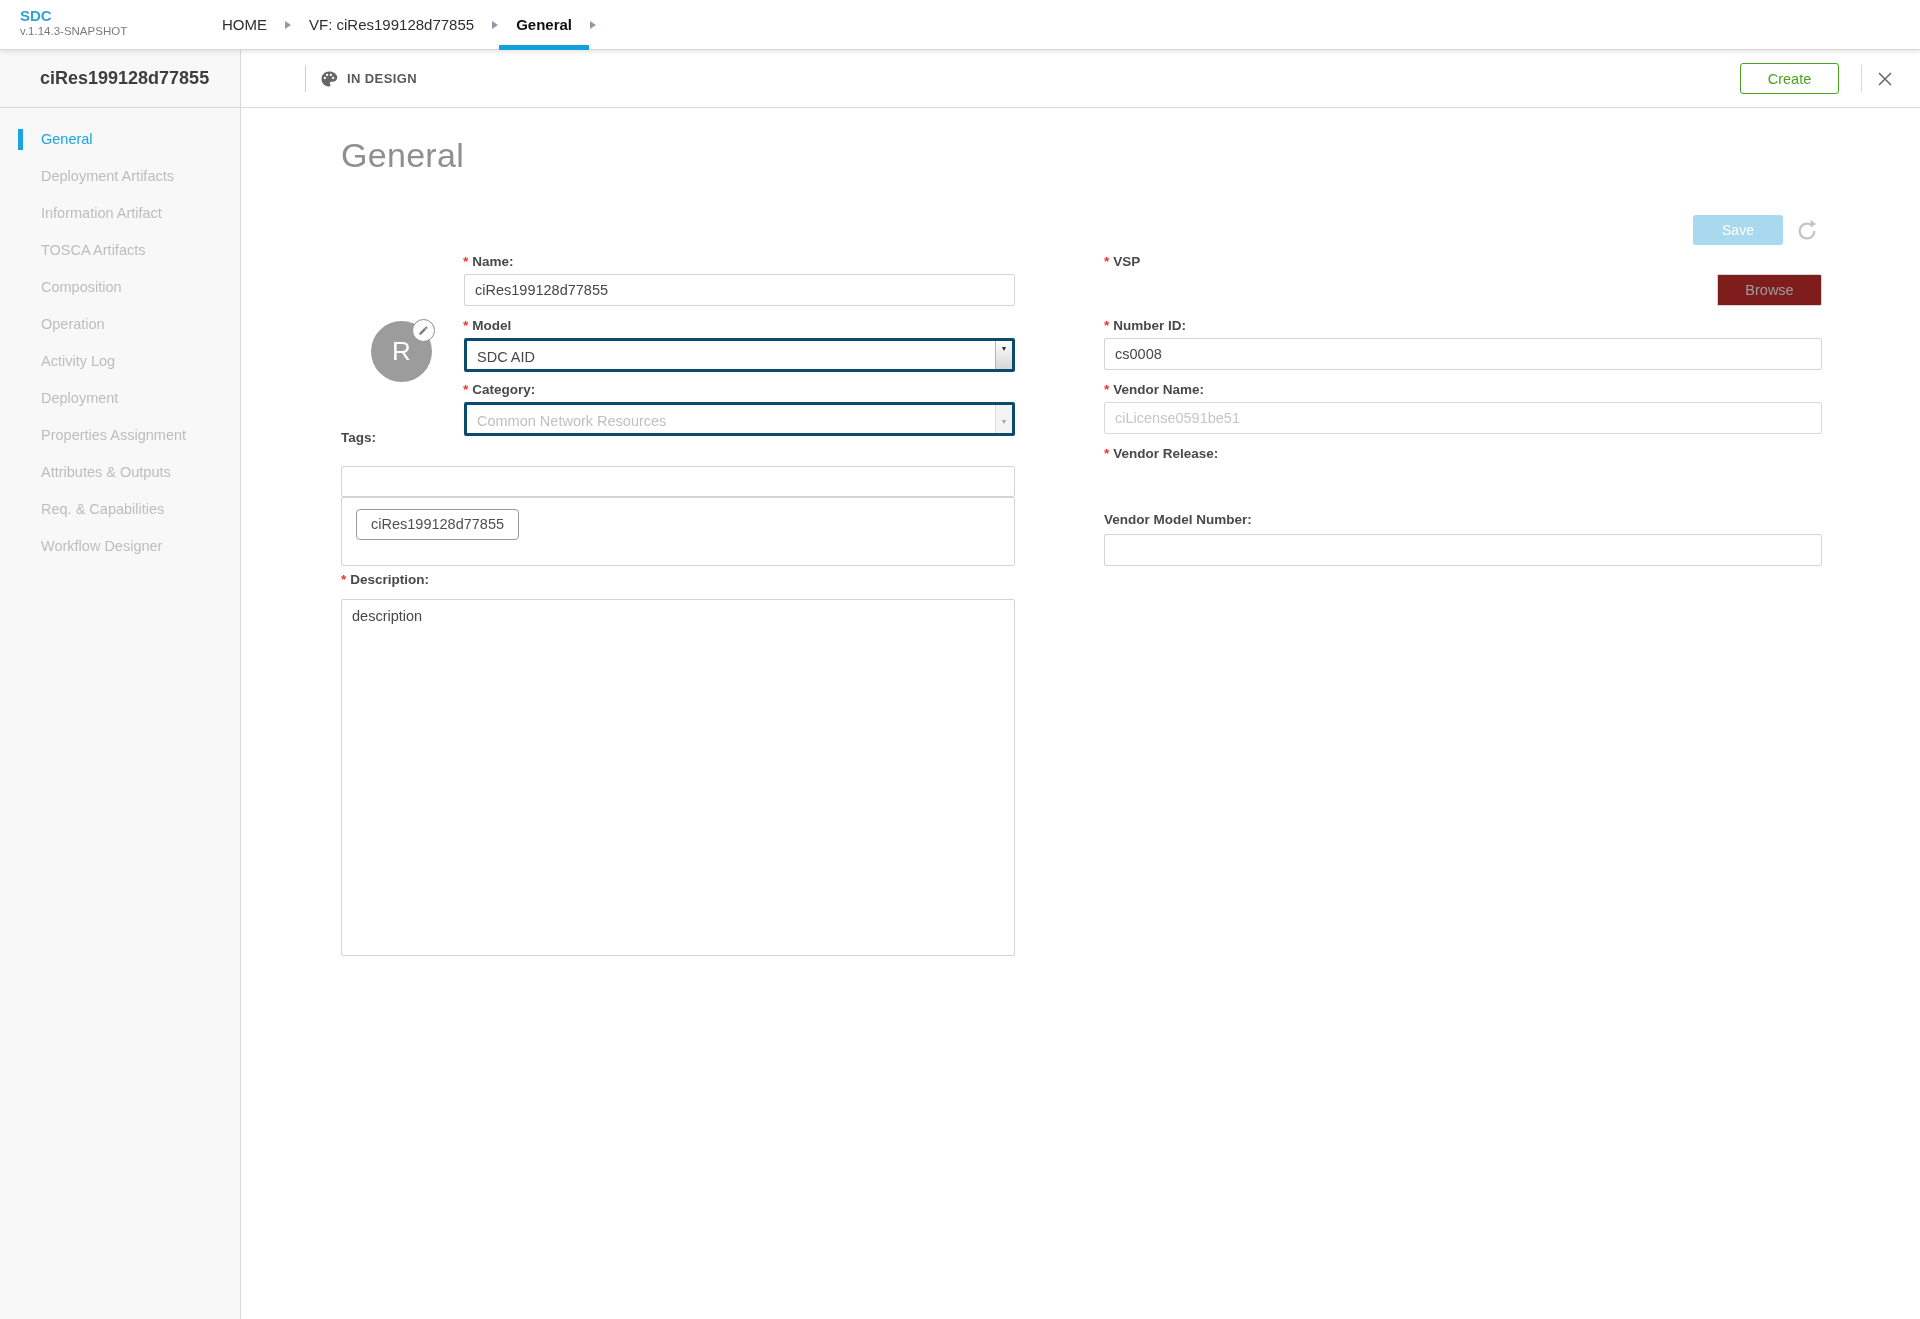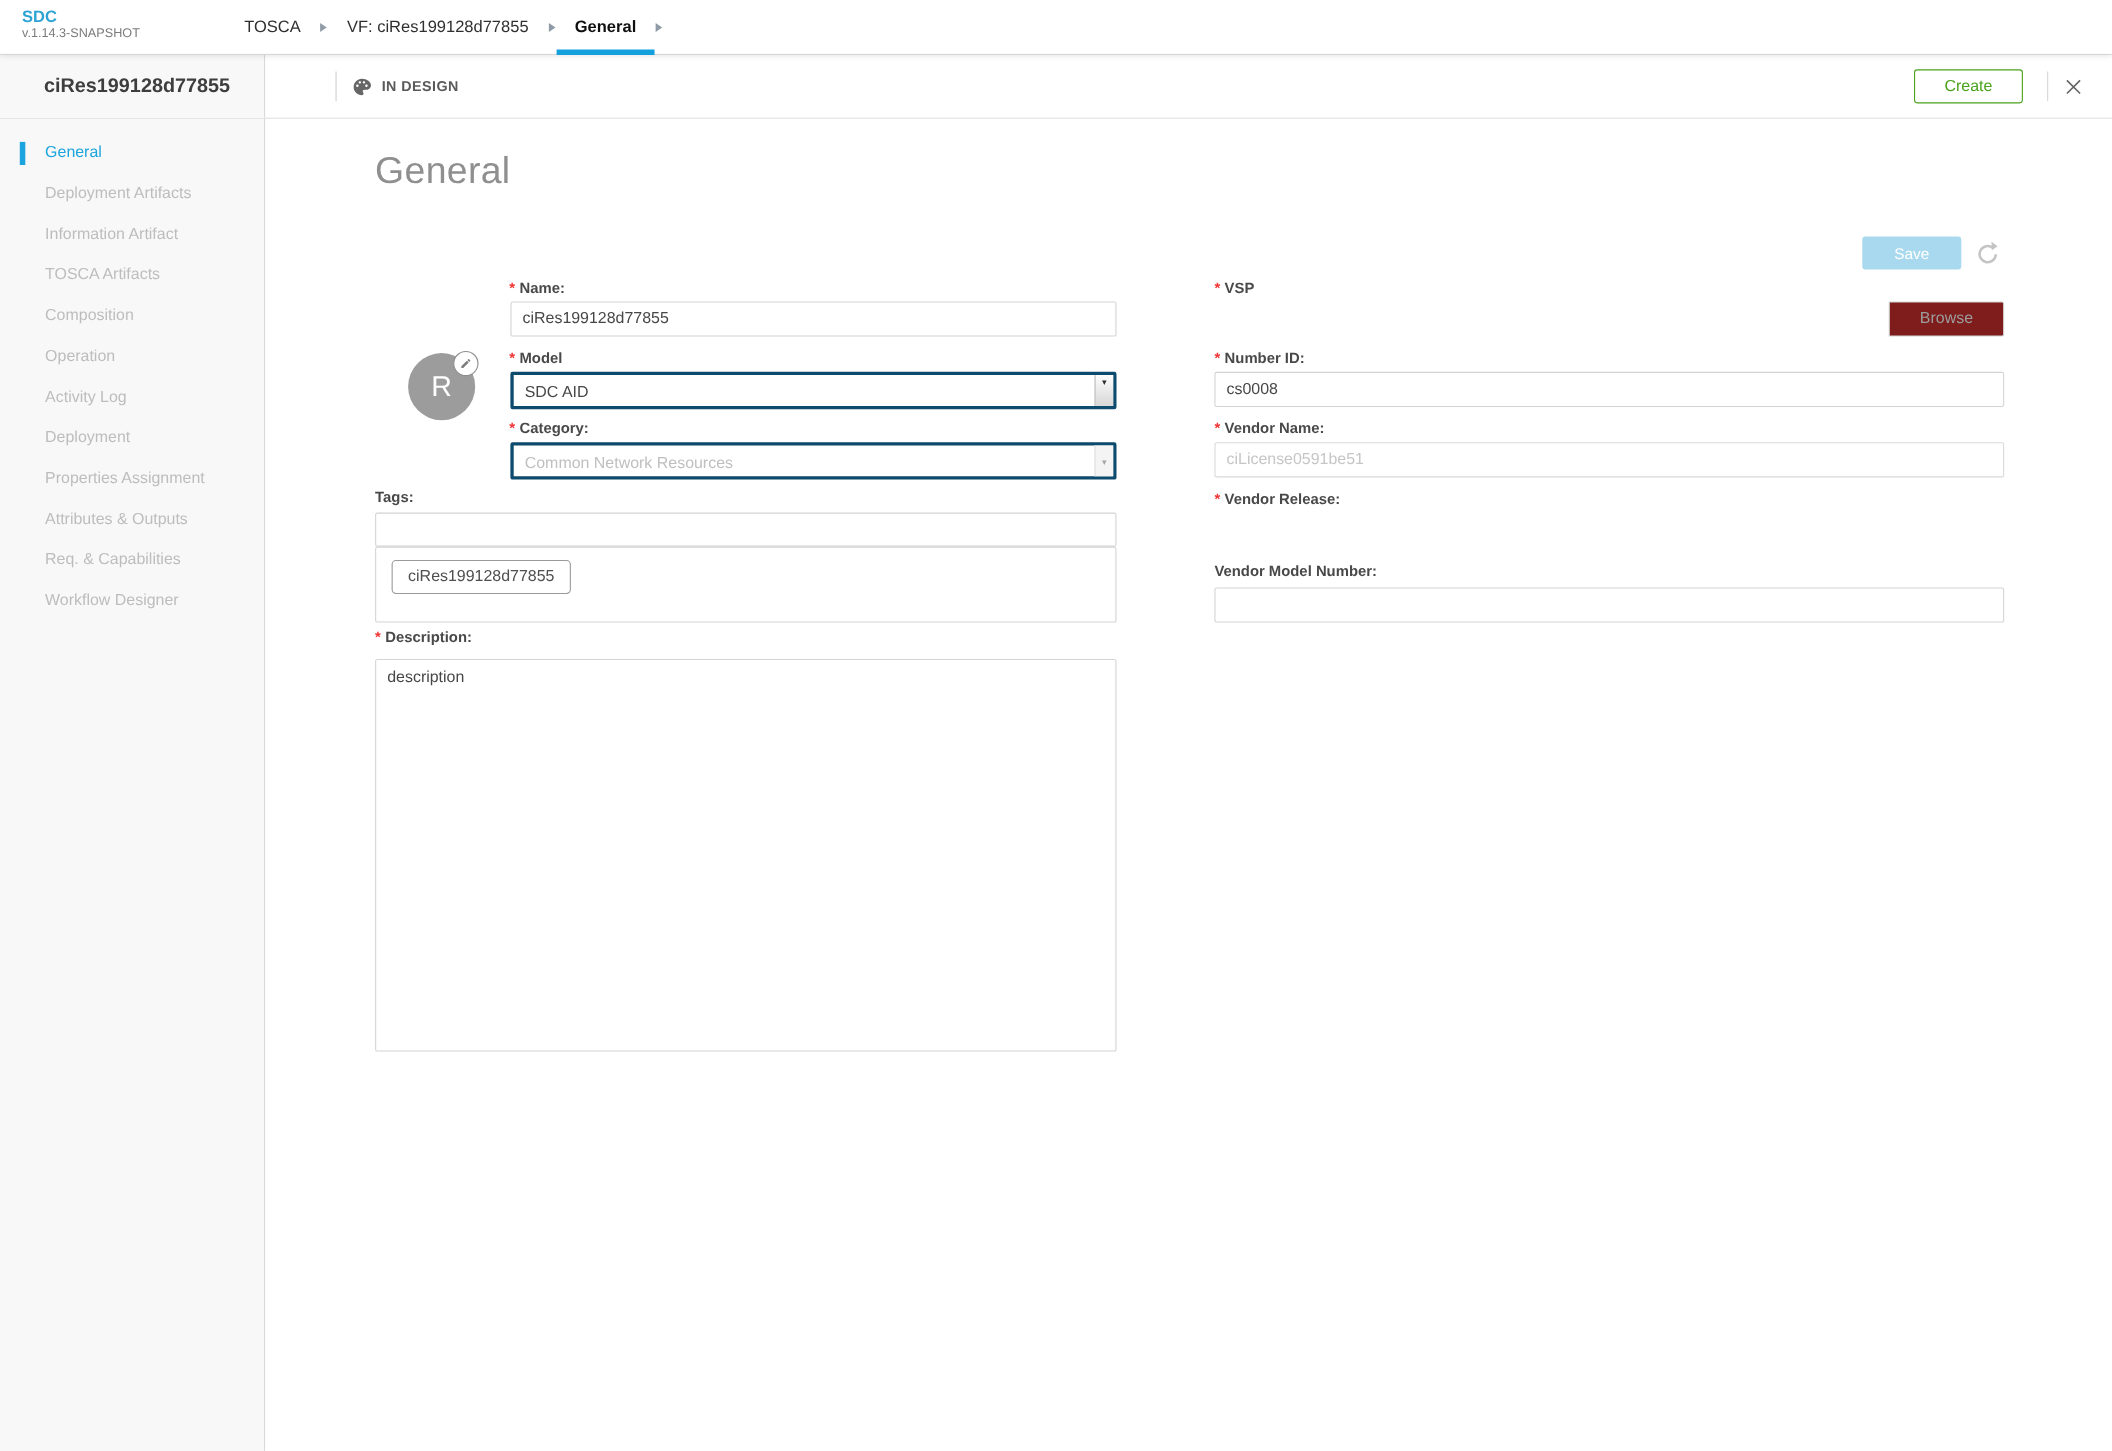--- a/index.html
+++ b/index.html
@@ -94,21 +94,21 @@
 </style>
 </head>
 <body>
 
 <header class="topbar">
   <div class="logo">
     <span class="logo-name">SDC</span>
     <span class="logo-ver">v.1.14.3-SNAPSHOT</span>
   </div>
   <nav class="crumbs">
-    <div class="crumb">TOSCA</div>
+    <div class="crumb">HOME</div>
     <span class="crumb-arrow"></span>
     <div class="crumb">VF: ciRes199128d77855</div>
     <span class="crumb-arrow"></span>
     <div class="crumb active">General</div>
     <span class="crumb-arrow"></span>
   </nav>
 </header>
 
 <div class="subheader">
   <div class="panel-head">
@@ -185,21 +185,21 @@
   <label class="f-label" style="left:221px; top:274px;">
     <span class="req">*</span><span>Category:</span>
   </label>
   <div class="f-select disabled" style="left:222px; top:294px; width:551px;">
     <span>Common Network Resources</span>
     <span class="strip">
         <span class="arr">▼</span>
       </span>
   </div>
 
-  <label class="f-label" style="left:99px; top:336px;">
+  <label class="f-label" style="left:99px; top:322px;">
     <span>Tags:</span>
   </label>
   <input class="f-input" style="left: 99px; top: 358px; width: 674px; height: 31px;" value="">
   <div class="tags-box">
     <span class="tag-chip">ciRes199128d77855</span>
   </div>
 
   <label class="f-label" style="left:99px; top:464px;">
     <span class="req">*</span><span>Description:</span>
   </label>

